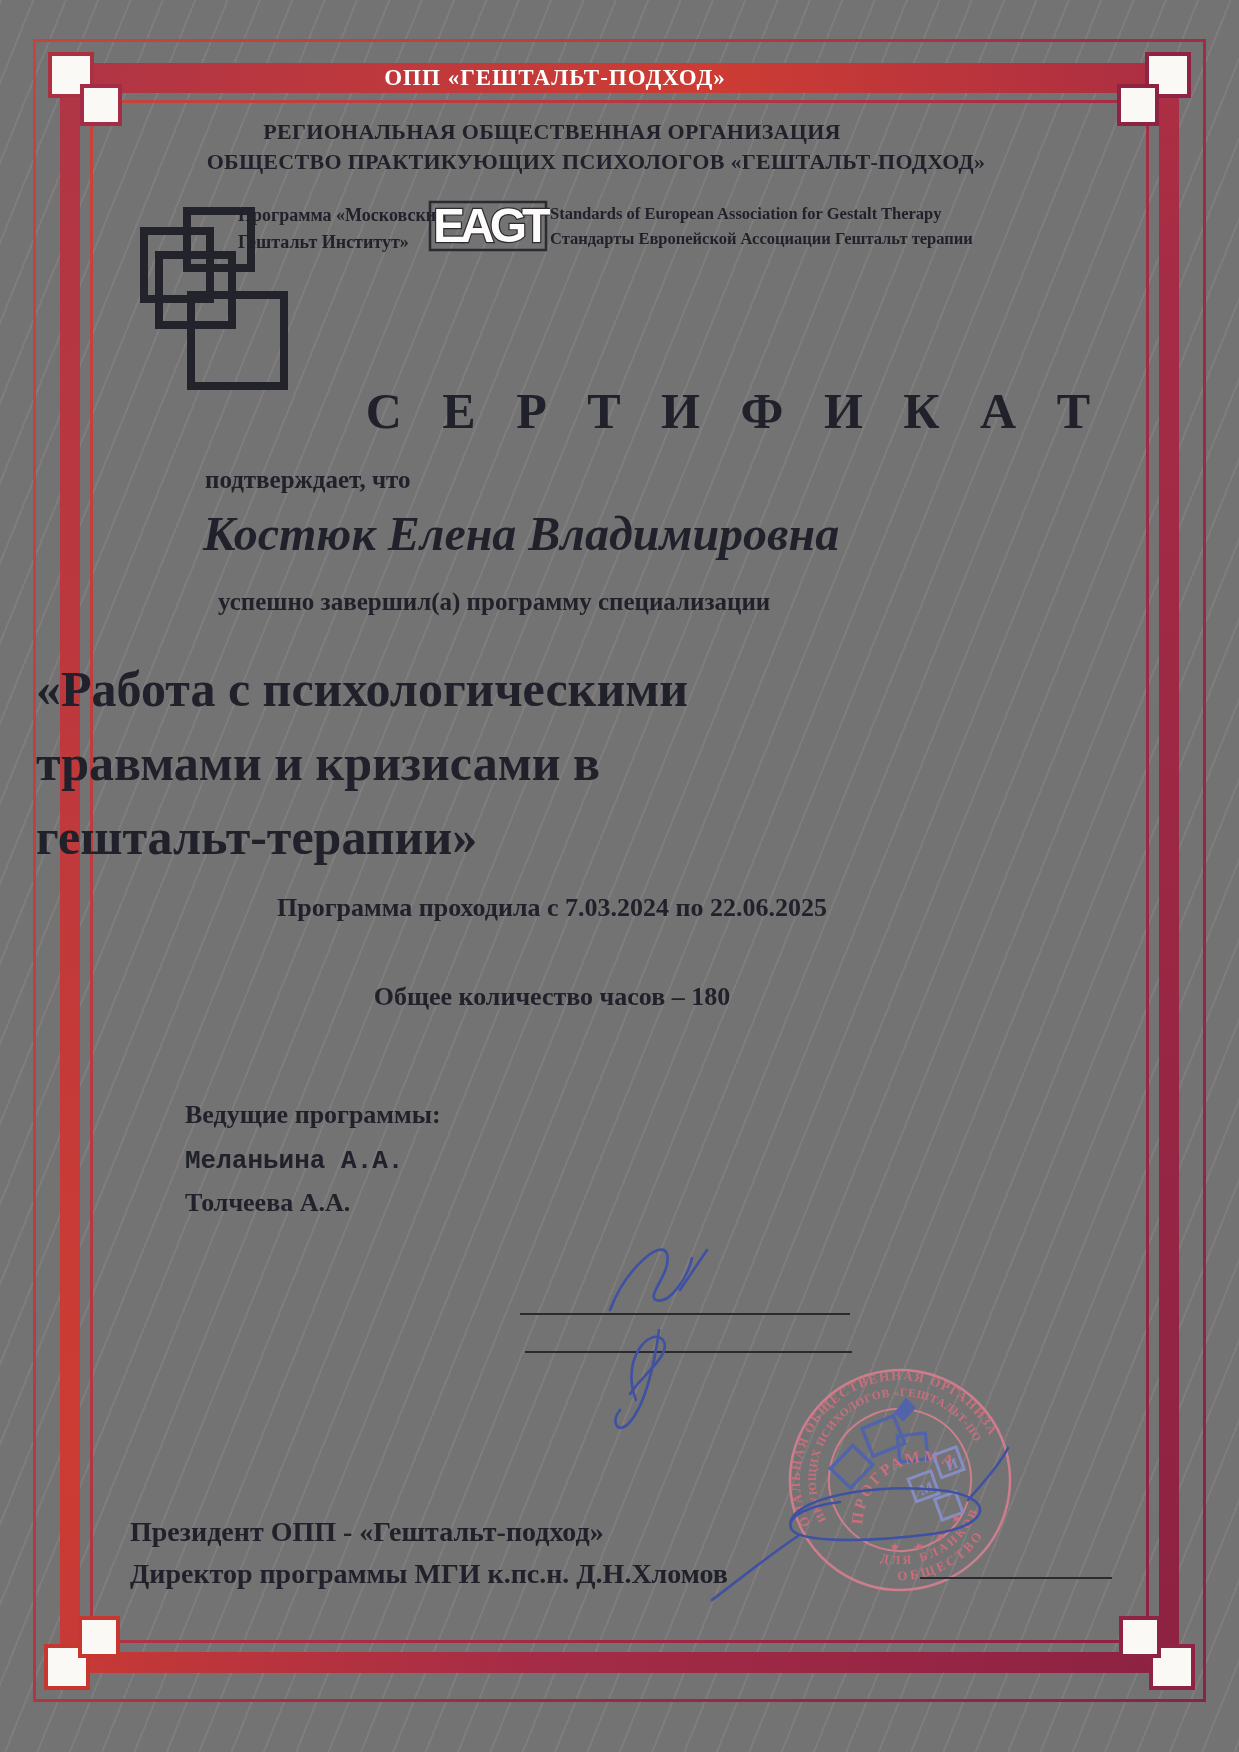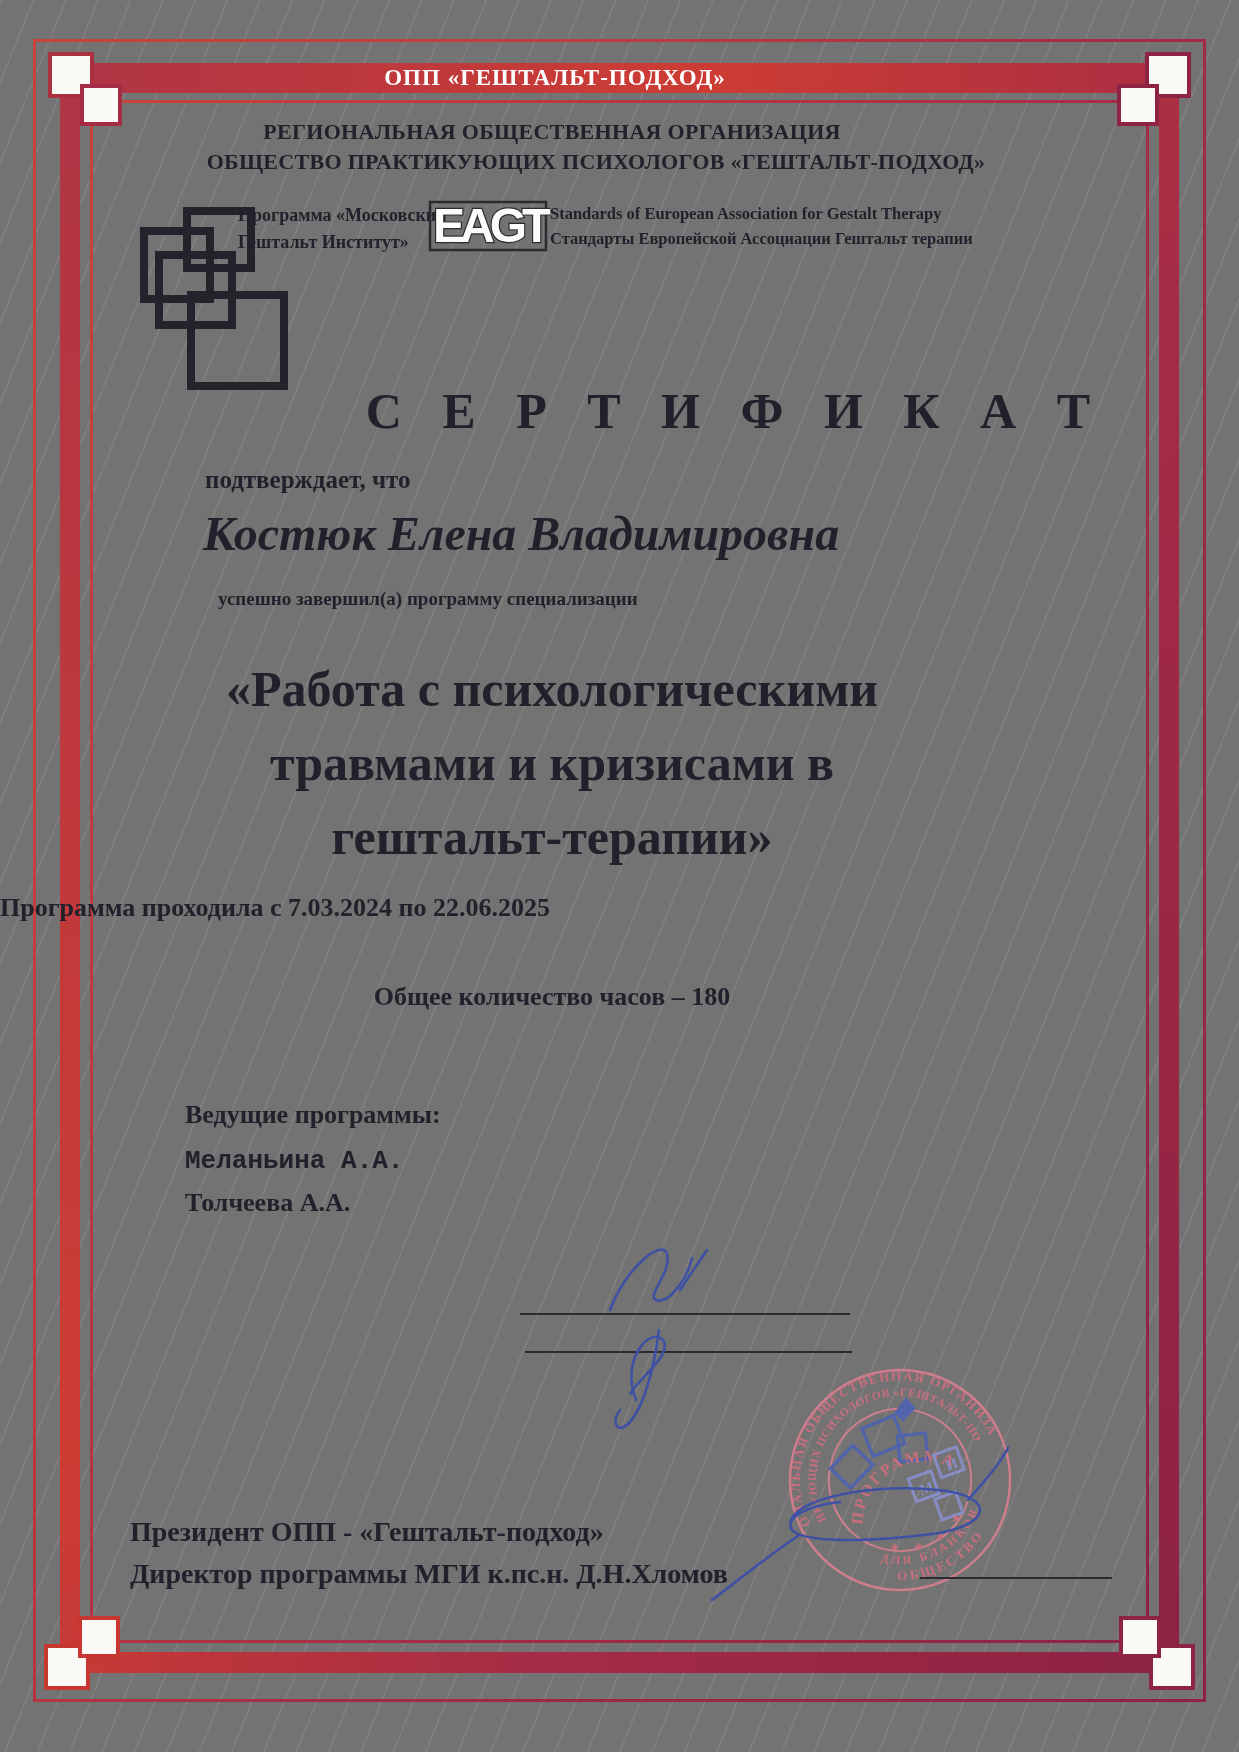--- a/index.html
+++ b/index.html
@@ -31,24 +31,24 @@
     font-size:23px;font-weight:bold;letter-spacing:1px;line-height:28px;}
   .hline{left:0;width:1104px;text-align:center;font-weight:bold;font-size:22px;letter-spacing:.3px;}
   .h1{top:119px;} .h2{top:149px;padding-left:44px;}
   .mgi-logo{left:123px;top:198px;}
   .mgi-label{left:238px;top:202px;font-weight:bold;font-size:18px;line-height:27px;}
   .eagt{left:428px;top:192px;}
   .standards{left:550px;top:201px;font-weight:bold;font-size:16.5px;line-height:25px;}
   .cert-title{top:382px;left:0;width:1104px;text-align:right;font-size:50px;font-weight:bold;letter-spacing:14px;}
   .confirms{left:205px;top:466px;font-size:25px;font-weight:bold;}
   .recipient{left:203px;top:506px;font-size:48px;font-weight:bold;font-style:italic;}
-  .completed{left:218px;top:588px;font-size:19px;font-weight:bold;}
-  .program{left:0;width:1104px;text-align:center;font-size:50px;font-weight:bold;line-height:74px;}
+  .completed{left:218px;top:588px;font-size:25px;font-weight:bold;}
+  .program{left:0;width:1104px;font-size:50px;font-weight:bold;line-height:74px;padding-left:36px;}
   .p1{top:652px;} .p2{top:726px;} .p3{top:800px;}
-  .dates{top:893px;left:0;width:1104px;font-size:26px;font-weight:bold;}
+  .dates{top:893px;left:0;width:1104px;text-align:center;font-size:26px;font-weight:bold;}
   .hours{top:982px;left:0;width:1104px;text-align:center;font-size:26px;font-weight:bold;}
   .leaders-label{left:185px;top:1100px;font-size:26px;font-weight:bold;}
   .leader1{left:185px;top:1146px;font-size:26px;font-weight:bold;font-family:Liberation Mono, monospace;}
   .leader2{left:185px;top:1188px;font-size:26px;font-weight:bold;}
   .sigline{height:0;border-top:2px solid #2a2a30;z-index:3;}
   .sl1{left:520px;top:1313px;width:330px;}
   .sl2{left:525px;top:1351px;width:327px;}
   .sl3{left:920px;top:1577px;width:192px;}
   .sig-president1{left:130px;top:1516px;font-size:28px;font-weight:bold;}
   .sig-president2{left:130px;top:1558px;font-size:28px;font-weight:bold;}

